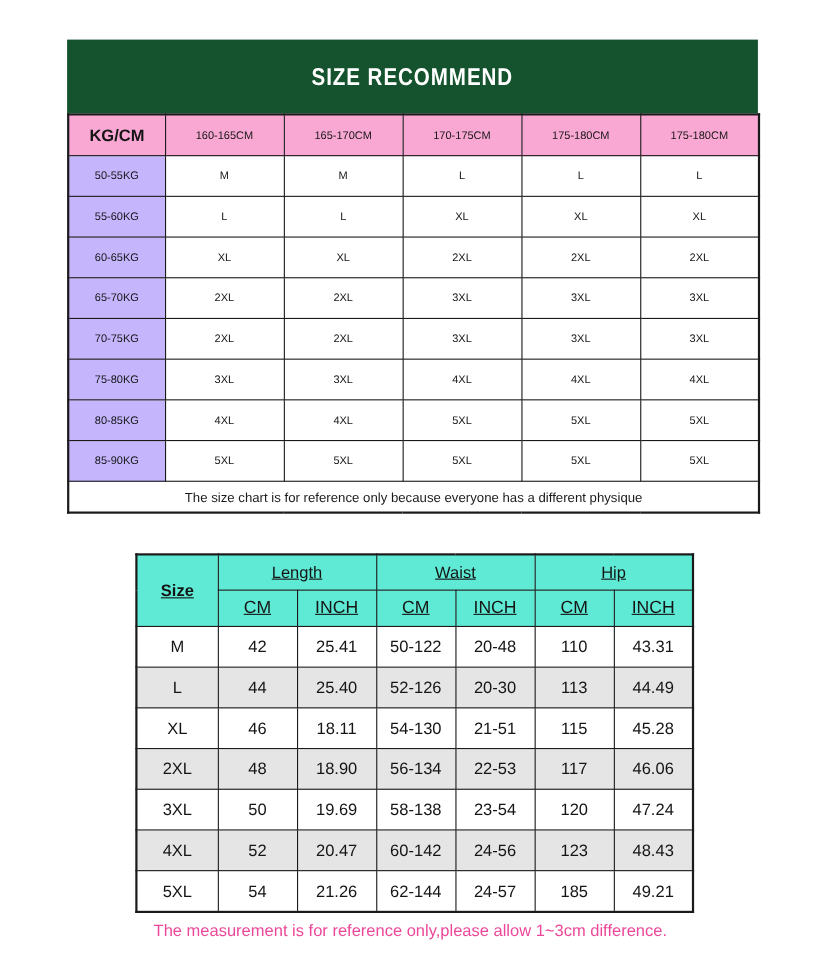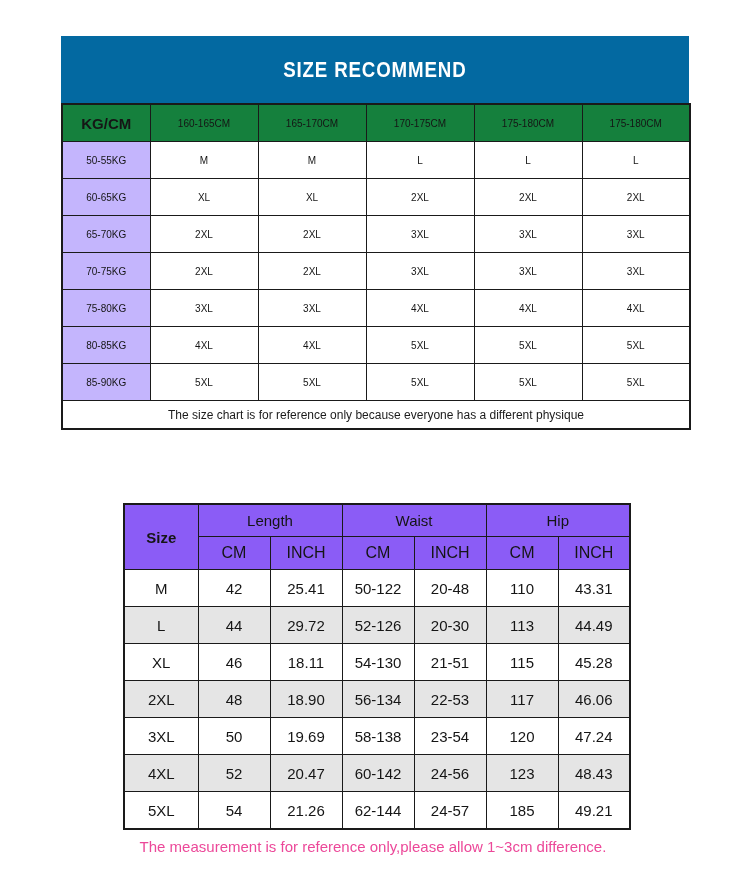--- a/index.html
+++ b/index.html
@@ -3,45 +3,45 @@
 <meta charset="utf-8">
 <style>
   html,body{margin:0;padding:0;}
   body{
     width:750px;height:884px;position:relative;background:#ffffff;
     font-family:"Liberation Sans", sans-serif;color:#161616;
   }
   
   .size-chart{position:absolute;left:61px;top:36px;width:628px;}
   .title-bar{
-    height:67px;background:#0369a1;display:flex;align-items:center;justify-content:center;text-align:center;
+    height:67px;background:#14532d;display:flex;align-items:center;justify-content:center;text-align:center;
   }
   .title-bar span{
     color:#ffffff;font-weight:700;font-size:22px;letter-spacing:1px;
     display:inline-block;transform:scaleX(0.85);white-space:nowrap;
   }
   table{border-collapse:collapse;table-layout:fixed;}
   .size-table{width:628px;border:2px solid #1a1a1a;}
   .size-table th,.size-table td{
     border:1px solid #1a1a1a;text-align:center;vertical-align:middle;
     height:36px;font-size:10px;font-weight:400;padding:0;color:#151515;
   }
-  .size-table thead th{background:#15803d;}
+  .size-table thead th{background:#f9a8d4;}
   .size-table th.corner{font-weight:700;font-size:15px;}
   .size-table td.rowhead{background:#c4b5fd;}
   .size-table td.note-cell{height:27px;font-size:12px;color:#1b1b1b;}
   
   .measure-table{
     position:absolute;left:123px;top:503px;width:506px;border:2px solid #1a1a1a;
   }
   .measure-table th,.measure-table td{
     border:1px solid #1a1a1a;text-align:center;vertical-align:middle;
     padding:0;font-size:15px;font-weight:400;color:#151515;
   }
-  .measure-table thead th{background:#8b5cf6;}
+  .measure-table thead th{background:#5eead4;text-decoration:underline;}
   .measure-table th.m-corner{font-weight:700;margin-left:40px;}
   .measure-table tr.group-row th{height:31px;}
   .measure-table tr.unit-row th{height:32px;font-size:16px;}
   .measure-table tbody td{height:36px;}
   .measure-table tbody tr:nth-child(even) td{background:#e5e5e5;}
   
   .bottom-note{
     position:absolute;left:0;top:838px;width:706px;text-align:center;
     font-size:15px;color:#ec4899;margin-left:20px;
   }
@@ -75,20 +75,28 @@
     <tbody>
       <tr>
         <td class="rowhead">50-55KG</td>
         <td>M</td>
         <td>M</td>
         <td>L</td>
         <td>L</td>
         <td>L</td>
       </tr>
       <tr>
+        <td class="rowhead">55-60KG</td>
+        <td>L</td>
+        <td>L</td>
+        <td>XL</td>
+        <td>XL</td>
+        <td>XL</td>
+      </tr>
+      <tr>
         <td class="rowhead">60-65KG</td>
         <td>XL</td>
         <td>XL</td>
         <td>2XL</td>
         <td>2XL</td>
         <td>2XL</td>
       </tr>
       <tr>
         <td class="rowhead">65-70KG</td>
         <td>2XL</td>
@@ -168,21 +176,21 @@
       <td>42</td>
       <td>25.41</td>
       <td>50-122</td>
       <td>20-48</td>
       <td>110</td>
       <td>43.31</td>
     </tr>
     <tr>
       <td>L</td>
       <td>44</td>
-      <td>29.72</td>
+      <td>25.40</td>
       <td>52-126</td>
       <td>20-30</td>
       <td>113</td>
       <td>44.49</td>
     </tr>
     <tr>
       <td>XL</td>
       <td>46</td>
       <td>18.11</td>
       <td>54-130</td>

